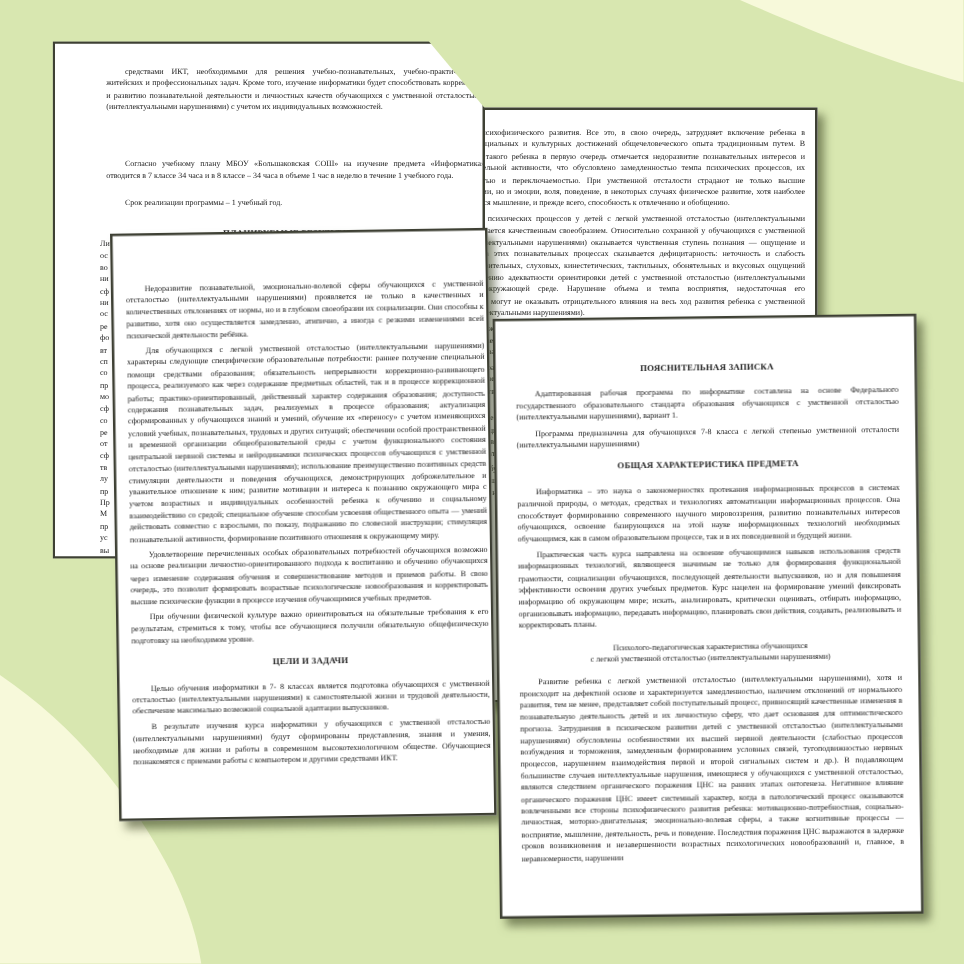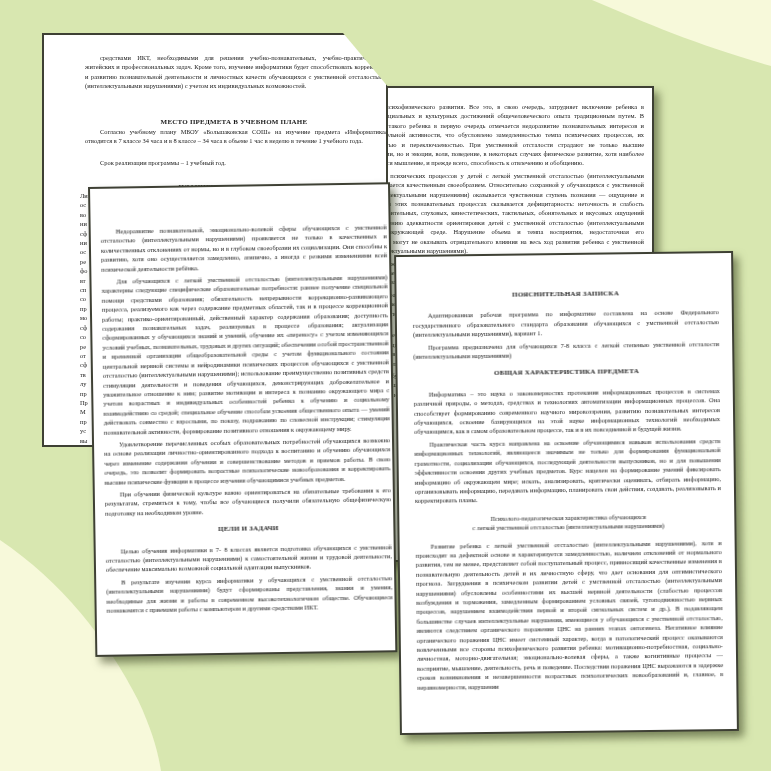--- a/index.html
+++ b/index.html
@@ -55,21 +55,20 @@
     <p class="para">Развитие всех психических процессов у детей с легкой умственной отсталостью (интеллектуальными нарушениями) отличается качественным своеобразием. Относительно сохранной у обучающихся с умственной отсталостью (интеллектуальными нарушениями) оказывается чувственная ступень познания — ощущение и восприятие. Но и в этих познавательных процессах сказывается дефицитарность: неточность и слабость дифференцировки зрительных, слуховых, кинестетических, тактильных, обонятельных и вкусовых ощущений приводит к затруднению адекватности ориентировки детей с умственной отсталостью (интеллектуальными нарушениями) в окружающей среде. Нарушение объема и темпа восприятия, недостаточная его дифференцировка не могут не оказывать отрицательного влияния на весь ход развития ребенка с умственной отсталостью (интеллектуальными нарушениями).</p>
     <p class="para">Особенно выраженным своеобразием у обучающихся с умственной отсталостью (интеллектуальными нарушениями) отличается мыслительная деятельность: замедленностью темпа отличаются внимание, память, что требует преодоления затруднений.</p>
     <p class="para">Моторная сфера обучающихся с умственной отсталостью (интеллектуальными нарушениями): у обучающихся страдает техника малых движений; специально подобранное содержание двигательных упражнений способствует их развитию и позволит преодолеть затруднения в заданиях, требующих точности движений.</p>
     <p class="para">Психологические особенности обучающихся с умственной отсталостью (интеллектуальными нарушениями) проявляются и в эмоциональной сфере. При легкой умственной отсталости эмоции в целом сохранны, однако отсутствием оттенков переживаний отличается их очень слабая выраженность и направленность на познавательную деятельность.</p>
     <p class="para">Волевая сфера обучающихся с умственной отсталостью характеризуется слабостью собственных намерений и побуждений, большой внушаемостью; своевременно организованная коррекционная работа во многом определяет, насколько нарушения сглаживаются и исправляются.</p>
   </div>
 </div>
 
 <div class="page" id="page1">
   <div class="tb p1-para1 para">средствами ИКТ, необходимыми для решения учебно-познавательных, учебно-практических, житейских и профессиональных задач. Кроме того, изучение информатики будет способствовать коррекции и развитию познавательной деятельности и личностных качеств обучающихся с умственной отсталостью (интеллектуальными нарушениями) с учетом их индивидуальных возможностей.</div>
-  <div class="tb p1-h1 h">МЕСТО ПРЕДМЕТА В УЧЕБНОМ ПЛАНЕ</div>
   <div class="tb p1-para2 para">Согласно учебному плану МБОУ «Большаковская СОШ» на изучение предмета «Информатика» отводится в 7 классе 34 часа и в 8 классе – 34 часа в объеме 1 час в неделю в течение 1 учебного года.</div>
   <div class="tb p1-para3 para">Срок реализации программы – 1 учебный год.</div>
   <div class="tb p1-h2 h">ПЛАНИРУЕМЫЕ РЕЗУЛЬТАТЫ</div>
   <div class="tb p1-frag frag">Ли
 ос
 во
 ни
 сф
 ни
 ос

